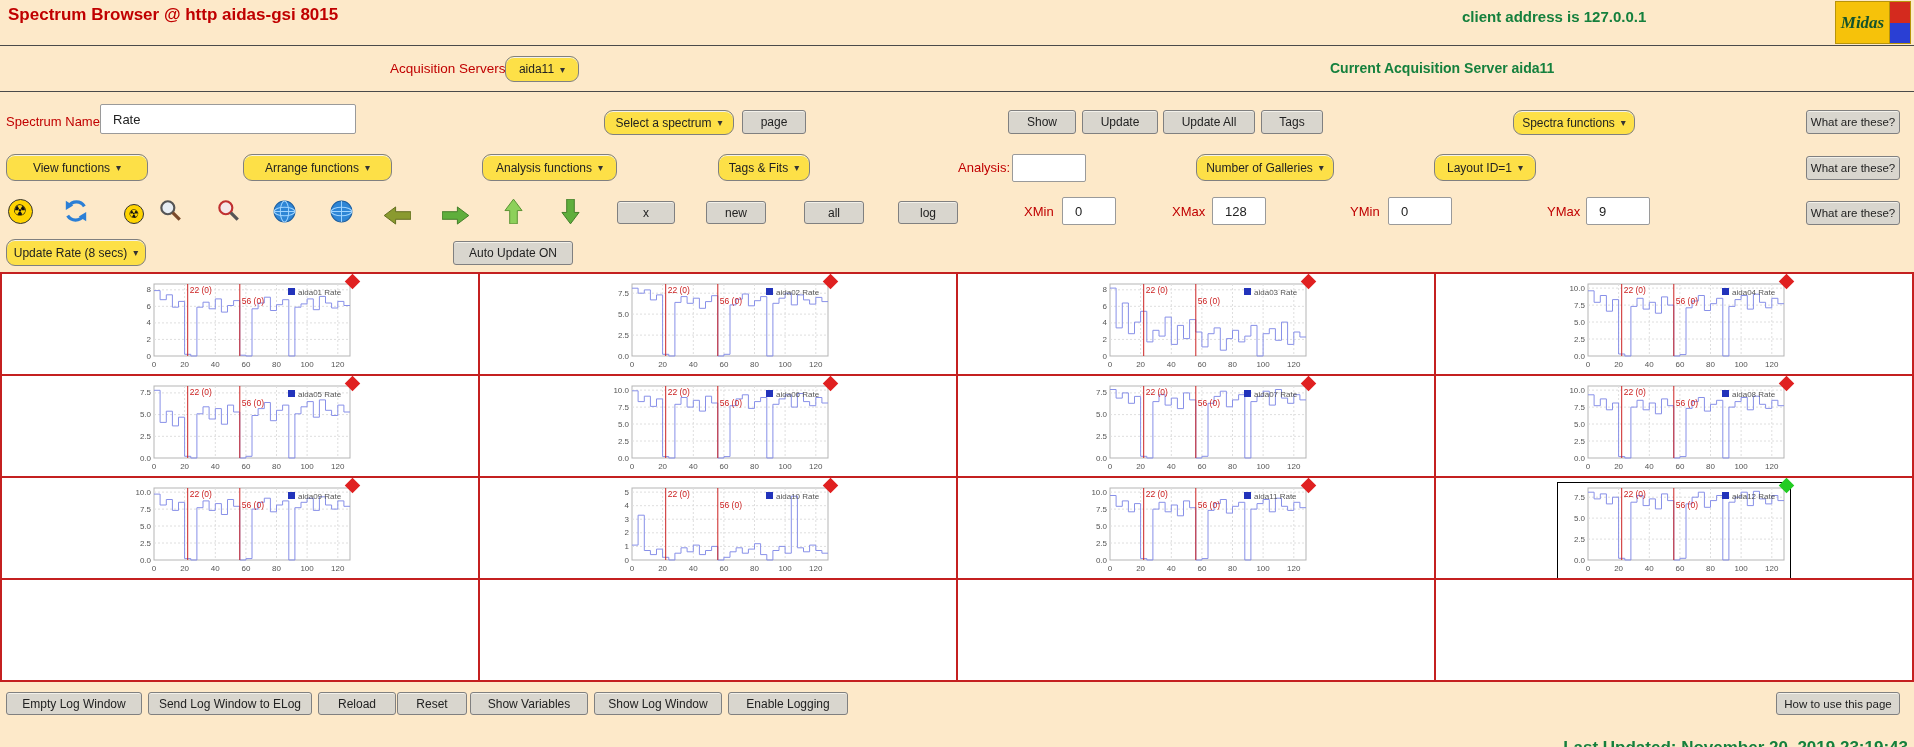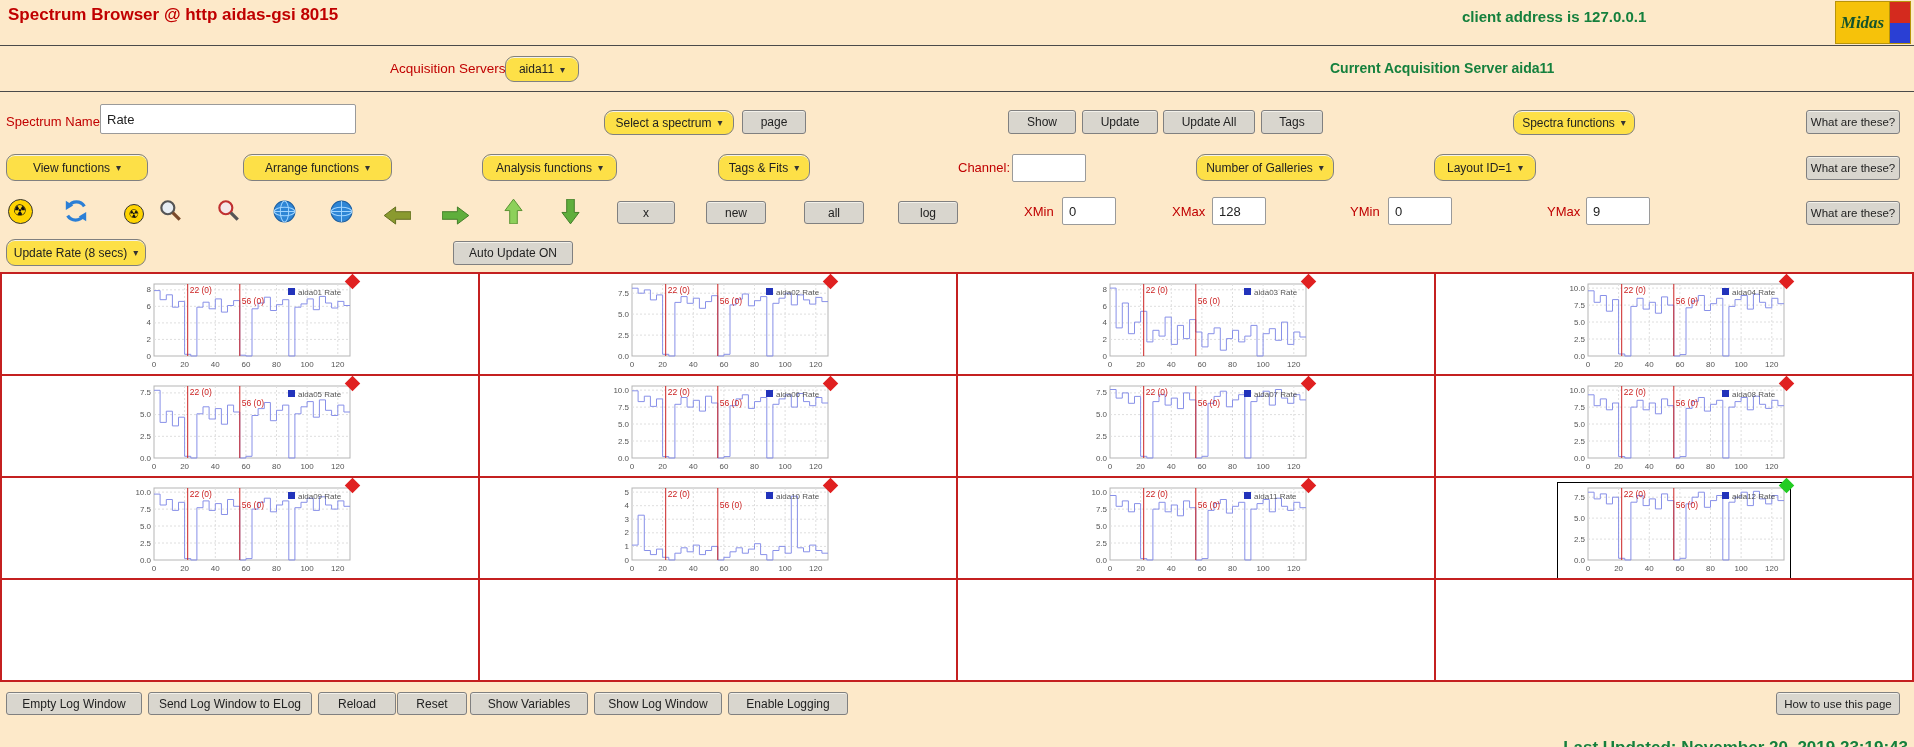--- a/index.html
+++ b/index.html
@@ -10,21 +10,21 @@
   .boldred{position:absolute;font-weight:bold;color:#15803d;white-space:nowrap;}
   .redlabel{position:absolute;color:#c00000;font-size:13px;white-space:nowrap;}
   .btn{position:absolute;background:#d9d6ce;border:1px solid #808080;border-radius:3px;
        font-size:12px;color:#222;display:flex;align-items:center;justify-content:center;
        height:22px;box-shadow:inset 0 1px 0 #f3f1ea;white-space:nowrap;cursor:default;}
   .dd{position:absolute;background:#fde047;border:1px solid #808080;border-radius:9px;
       font-size:12px;color:#222;display:flex;align-items:center;justify-content:center;gap:6px;
       height:23px;box-shadow:inset 0 1px 0 #f3f1ea;white-space:nowrap;cursor:default;}
   .caret{font-size:10px;color:#333;}
   .inp{position:absolute;background:#fff;border:1px solid #9a9a9a;border-radius:2px;
-       font-size:13px;padding:0 6px;color:#222;font-family:"Liberation Sans",sans-serif;box-sizing:border-box;}
+       font-size:13px;padding:0 12px;color:#222;font-family:"Liberation Sans",sans-serif;box-sizing:border-box;}
   .icon{position:absolute;width:28px;height:28px;display:flex;align-items:center;justify-content:center;}
   .radbg{width:23px;height:23px;border-radius:50%;background:#ffd400;border:1px solid #333;
          display:flex;align-items:center;justify-content:center;font-size:16px;color:#111;line-height:1;}
   .radbg.small{width:18px;height:18px;font-size:12px;}
   .logo{position:absolute;top:1px;right:3px;width:76px;height:43px;display:flex;}
   .logo-main{flex:1;background:#f6c20a;color:#14532d;font-family:"Liberation Serif",serif;
              font-weight:bold;font-style:italic;font-size:17px;display:flex;align-items:center;
              justify-content:center;border:1px solid #b8940a;}
   .logo-side{width:20px;display:flex;flex-direction:column;border:1px solid #b8940a;border-left:none;}
   .ls-a{flex:1;background:#d42a1e;} .ls-b{flex:1;background:#2a3fd4;}
@@ -87,21 +87,21 @@
     <span class="caret">▾</span>
   </div>
   <div class="dd" style="left:482px;top:154px;width:133px;height:25px;">
     <span>Analysis functions</span>
     <span class="caret">▾</span>
   </div>
   <div class="dd" style="left:718px;top:154px;width:90px;height:25px;">
     <span>Tags &amp; Fits</span>
     <span class="caret">▾</span>
   </div>
-  <div class="redlabel" style="left:958px;top:160px;">Channel:</div>
+  <div class="redlabel" style="left:958px;top:160px;">Analysis:</div>
   <input class="inp" style="left: 1012px; top: 154px; width: 74px; height: 28px;" value="">
   <div class="dd" style="left:1196px;top:154px;width:136px;height:25px;">
     <span>Number of Galleries</span>
     <span class="caret">▾</span>
   </div>
   <div class="dd" style="left:1434px;top:154px;width:100px;height:25px;">
     <span>Layout ID=1</span>
     <span class="caret">▾</span>
   </div>
   <div class="btn" style="left:1806px;top:156px;width:92px;font-size:11.5px;">What are these?</div>

